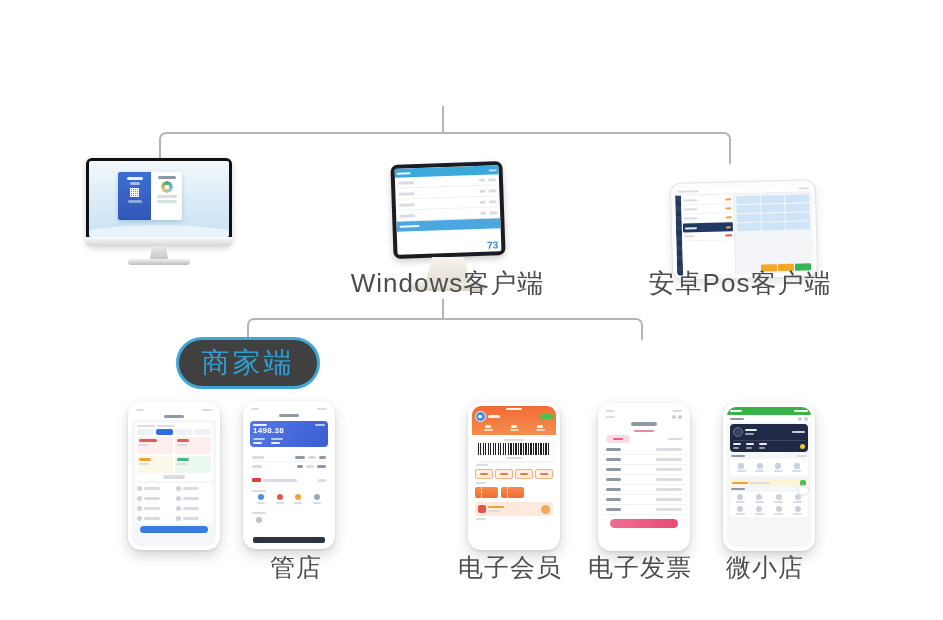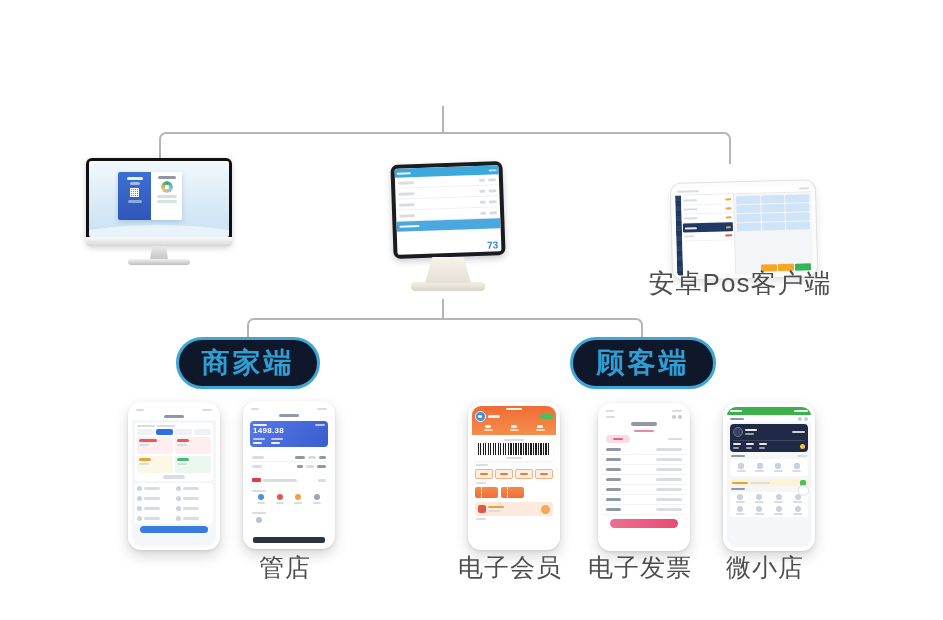--- a/index.html
+++ b/index.html
@@ -6,23 +6,23 @@
   .stage{position:relative;width:943px;height:620px;background:#ffffff;overflow:hidden;
          font-family:"Liberation Sans","DejaVu Sans",sans-serif;}
 
   
   .title-box{position:absolute;left:331px;top:44px;width:224px;height:62px;background:#29a7de;
     border-radius:18px;display:flex;align-items:center;justify-content:center;
     color:#fff;font-size:35px;font-weight:bold;letter-spacing:3px;}
   .stem{position:absolute;width:2px;background:#b5b5b5;}
   .bracket{position:absolute;border:2px solid #b5b5b5;border-bottom:none;border-radius:7px 7px 0 0;}
   .dev-label{position:absolute;font-size:26px;color:#4d4d4d;text-align:center;letter-spacing:1px;}
-  .pill{position:absolute;height:46px;border:3px solid #3fa6d6;background:#0f172a;border-radius:26px;
+  .pill{position:absolute;height:46px;border:3px solid #3fa6d6;background:#404040;border-radius:26px;
     display:flex;align-items:center;justify-content:center;font-size:28px;color:#2f9fd3;
-    font-weight:700;letter-spacing:3px;}
+    font-weight:400;letter-spacing:3px;}
   .app-label{position:absolute;top:551px;width:140px;text-align:center;font-size:25px;color:#4d4d4d;letter-spacing:1px;}
 
   
   .b{height:3px;border-radius:2px;background:#d9dde3;}
   .bd{height:3px;border-radius:2px;background:#8f98a5;}
   .bw{height:3px;border-radius:2px;background:rgba(255,255,255,.9);}
   .dot{width:4px;height:4px;border-radius:50%;background:#c3cbd6;}
 
   
   .imac{position:absolute;left:86px;top:158px;width:146px;}
@@ -206,20 +206,21 @@
           </div>
         <div class="pos-sel">
             <div class="bw" style="width:20px;height:2px;"></div>
           </div>
         <div class="pos-total">73</div>
       </div>
     </div>
     <div class="pos-neck"></div>
     <div class="pos-foot"></div>
   </div>
+  <div class="dev-label" style="left:350px;top:266px;width:195px;">Windows客户端</div>
 
   <div class="tab">
     <div class="tab-screen">
       <div class="tab-top">
         <div class="b" style="width:22px;height:2px;"></div>
         <div class="b" style="width:10px;height:2px;margin-left:auto;"></div>
       </div>
       <div class="tab-body">
         <div class="tab-side"></div>
         <div class="tab-list">
@@ -269,21 +270,20 @@
         </div>
       </div>
     </div>
   </div>
   <div class="dev-label" style="left:640px;top:266px;width:200px;">安卓Pos客户端</div>
 
   <div class="stem" style="left:442px;top:299px;height:21px;"></div>
   <div class="bracket" style="left:247px;top:318px;width:392px;height:20px;"></div>
 
   <div class="pill" style="left:176px;top:337px;width:138px;">商家端</div>
-  <div class="pill" style="left:570px;top:337px;width:140px;">顾客端</div>
 
   <div class="phone" style="left:128px;top:402px;">
     <div class="screen">
       <div class="status">
           <div class="b" style="width:8px;height:2px;"></div>
           <div class="b" style="width:10px;height:2px;"></div>
         </div>
       <div class="navrow">
           <div class="bd" style="width:20px;"></div>
         </div>
@@ -661,18 +661,18 @@
             <div class="p5-item">
               <div class="p5-ic" style="border-radius:50%;"></div>
               <div class="b" style="width:9px;height:2px;"></div>
             </div>
           </div>
       </div>
       <div style="position:absolute;right:2px;top:78px;width:9px;height:9px;border-radius:50%;background:#fff;border:1px solid #dfe3e8;"></div>
     </div>
   </div>
 
-  <div class="app-label" style="left:215px;">管店</div>
+  <div class="app-label" style="left:226px;">管店</div>
   <div class="app-label" style="left:570px;">电子发票</div>
   <div class="app-label" style="left:440px;">电子会员</div>
   <div class="app-label" style="left:695px;">微小店</div>
 
 </div>
 
 </body></html>

